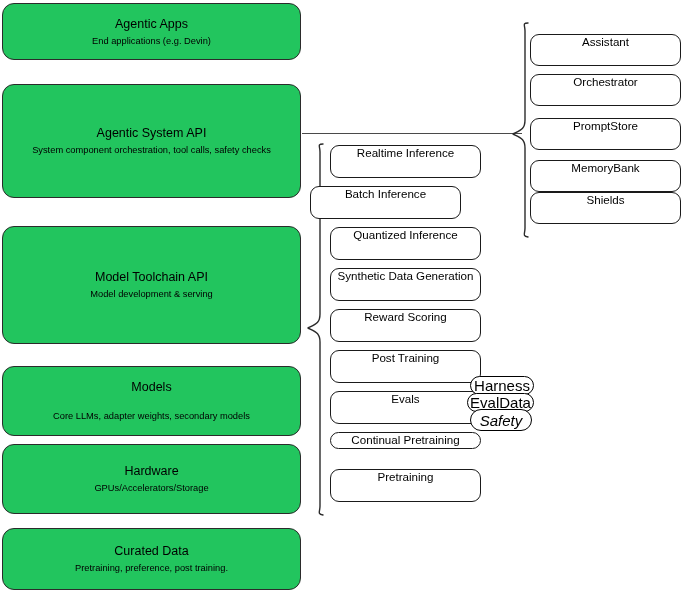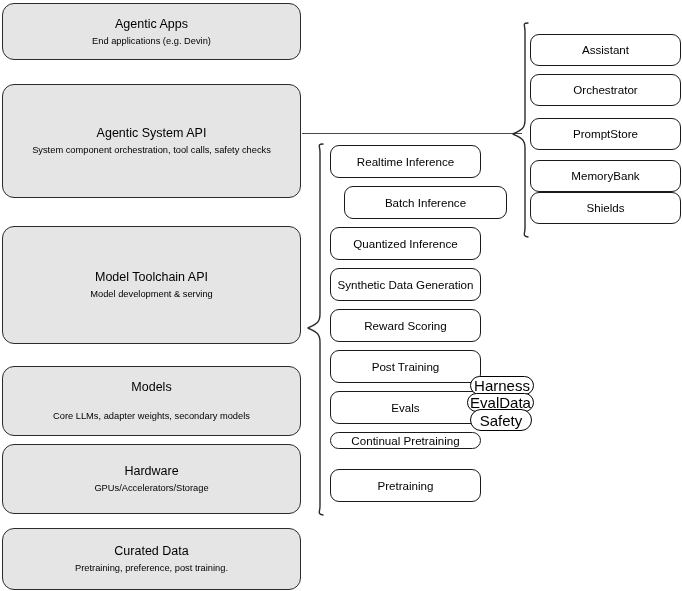--- a/index.html
+++ b/index.html
@@ -16,21 +16,21 @@
     color: #000000;
     -webkit-font-smoothing: antialiased;
   }
 
   
   .stack-box {
     position: absolute;
     box-sizing: border-box;
     border: 1.3px solid #2b2b2b;
     border-radius: 12px;
-    background: #e5e5e5;
+    background: #22c55e;
     display: flex;
     flex-direction: column;
     align-items: center;
     justify-content: center;
     text-align: center;
   }
   .stack-title {
     font-size: 12.5px;
     line-height: 17px;
     color: #000;
@@ -42,21 +42,21 @@
     margin-top: 1px;
   }
 
   .pill-box {
     position: absolute;
     box-sizing: border-box;
     border: 1.4px solid #1a1a1a;
     border-radius: 9px;
     background: #ffffff;
     display: flex;
-    align-items: center;
+    align-items: flex-start;
     justify-content: center;
     text-align: center;
     font-size: 11.6px;
     line-height: 14px;
   }
 
   .mini-pill {
     position: absolute;
     box-sizing: border-box;
     border: 1.5px solid #000000;
@@ -125,21 +125,21 @@
 
 <div class="brace" style="left:508px; top:20px; width:22px; height:222px;">
   <svg width="22" height="222" viewBox="0 0 22 222" fill="none">
     <path d="M20 3 C14 3, 17 5, 17 11 L17 100 C17 109, 13 110, 5 114 C13 118, 17 119, 17 128 L17 208 C17 214, 14 216, 20 217" stroke="#2b2b2b" stroke-width="1.4" fill="none" stroke-linecap="round" stroke-linejoin="round"></path>
   </svg>
 </div>
 
 <div class="pill-box" style="left:330px; top:145px; width:151px; height:33px;">
   <span>Realtime Inference</span>
 </div>
-<div class="pill-box" style="left:344px; top:186px; width:163px; height:33px;">
+<div class="pill-box" style="left:310px; top:186px; width:151px; height:33px;">
   <span>Batch Inference</span>
 </div>
 <div class="pill-box" style="left:330px; top:227px; width:151px; height:33px;">
   <span>Quantized Inference</span>
 </div>
 <div class="pill-box" style="left:330px; top:268px; width:151px; height:33px;">
   <span>Synthetic Data Generation</span>
 </div>
 <div class="pill-box" style="left:330px; top:309px; width:151px; height:33px;">
   <span>Reward Scoring</span>
@@ -156,21 +156,21 @@
 <div class="pill-box" style="left:330px; top:469px; width:151px; height:33px;">
   <span>Pretraining</span>
 </div>
 
 <div class="mini-pill" style="left:470px; top:376px; width:64px; height:19px;">
   <span>Harness</span>
 </div>
 <div class="mini-pill" style="left:467px; top:393px; width:67px; height:19px;">
   <span>EvalData</span>
 </div>
-<div class="mini-pill" style="left:470px; top:409px; width:62px; height:22px;">
+<div class="mini-pill" style="left:470px; top:409px; width:62px; height:22px;font-style:italic;">
   <span>Safety</span>
 </div>
 
 <div class="pill-box" style="left:530px; top:34px; width:151px; height:32px;">
   <span>Assistant</span>
 </div>
 <div class="pill-box" style="left:530px; top:74px; width:151px; height:32px;">
   <span>Orchestrator</span>
 </div>
 <div class="pill-box" style="left:530px; top:118px; width:151px; height:32px;">

